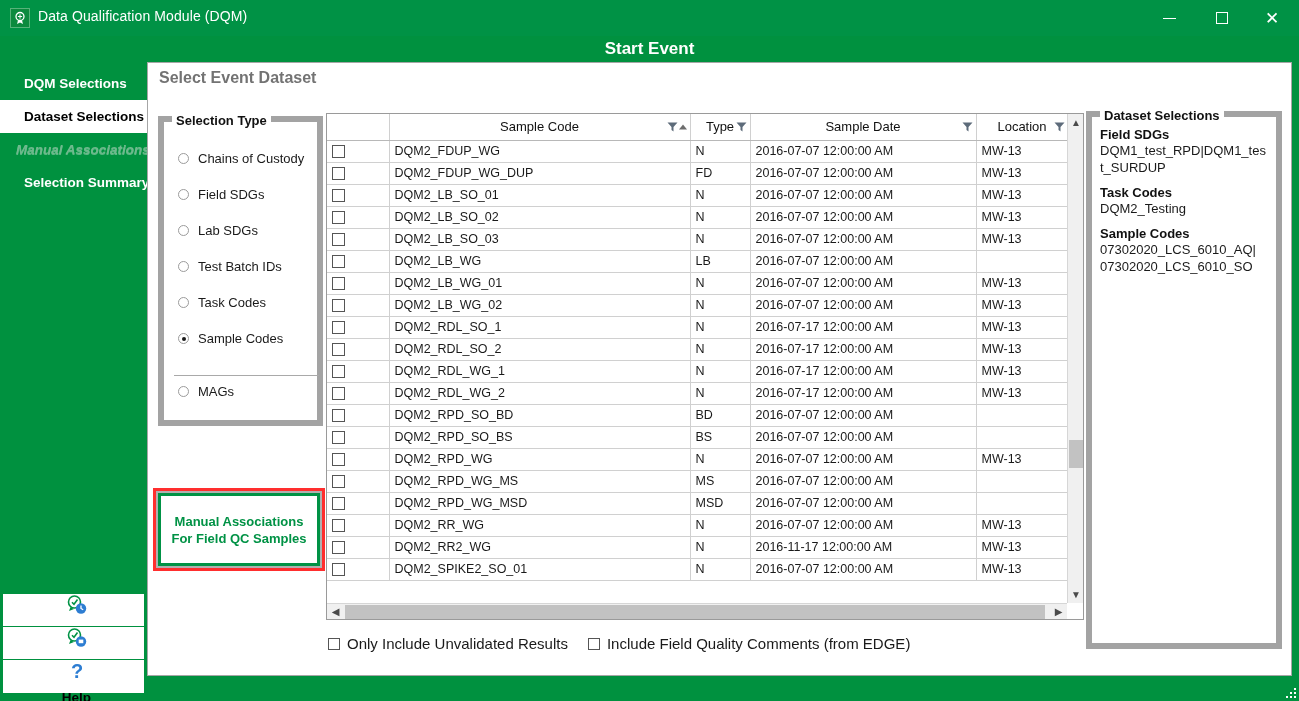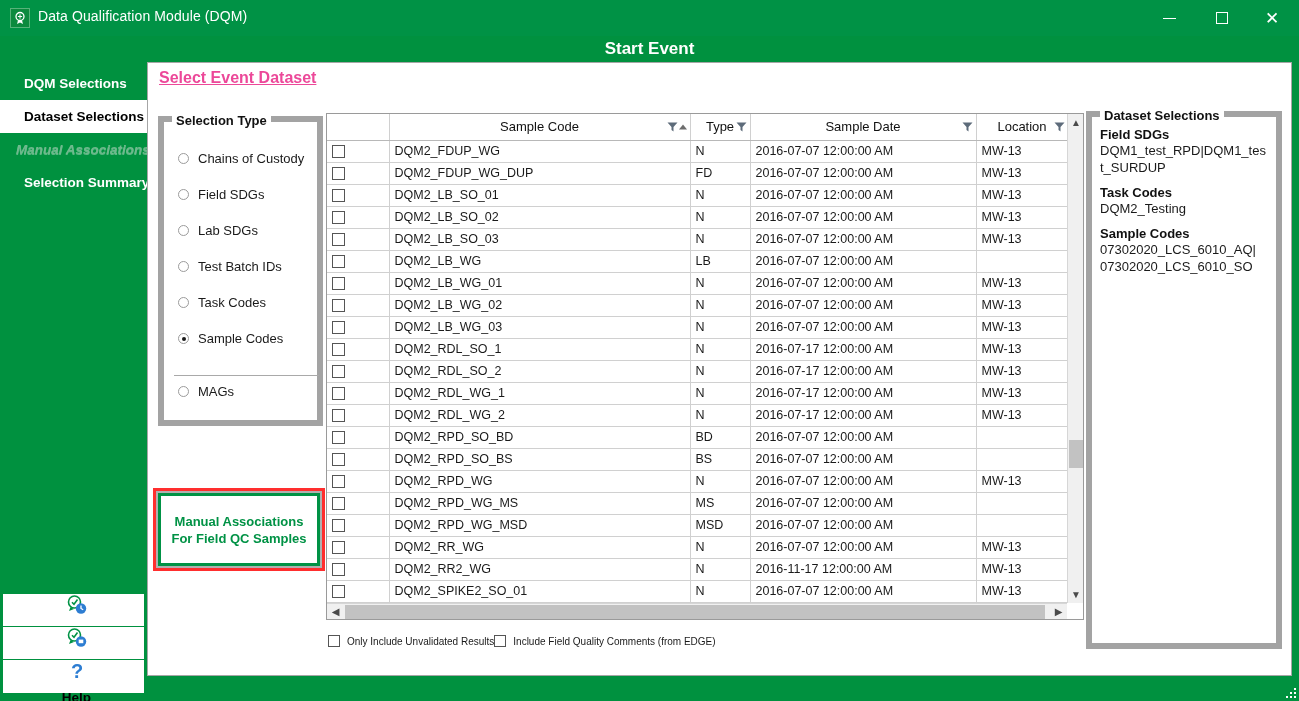--- a/index.html
+++ b/index.html
@@ -93,21 +93,21 @@
 
   
   .content {
     position: absolute; left: 147px; top: 62px;
     width: 1145px; height: 614px;
     background: #ffffff;
     border: 1px solid #a6a6a6;
   }
   .content-title {
     position: absolute; left: 11px; top: 6px;
-    font-size: 16px; font-weight: bold; color: #ec4899; text-decoration: underline;
+    font-size: 16px; font-weight: bold; color: #737373;
   }
 
   
   .groupbox {
     position: absolute; border: 6px solid #a3a3a3; background: #fff;
   }
   .groupbox > .gb-title {
     position: absolute; top: -9px; left: 8px; background: #fff;
     padding: 0 4px; font-size: 13px; font-weight: bold; color: #111;
     white-space: nowrap;
@@ -224,22 +224,22 @@
   .hscroll .arrow-l { left: 0; }
   .hscroll .arrow-r { right: 0; }
   .hscroll .thumb {
     position: absolute; top: 1px; height: 14px; left: 18px; width: 700px;
     background: #c2c2c2;
   }
 
   
   .optrow {
     position: absolute; left: 180px; top: 572px;
-    display: flex; align-items: center; 
-    font-size: 10px; color: #1a1a1a; white-space: nowrap;
+    display: flex; align-items: center; gap: 20px;
+    font-size: 15px; color: #1a1a1a; white-space: nowrap;
   }
   .optitem { display: flex; align-items: center; gap: 7px; }
   .chk {
     width: 12px; height: 12px; border: 1px solid #555; background: #fff;
     flex: 0 0 12px;
   }
 
   
   #dataset-selections {
     left: 938px; top: 48px; width: 196px; height: 538px;
@@ -476,27 +476,20 @@
             </tr>
             <tr>
               <td class="col-check"><span class="cellbox"></span></td>
               <td class="col-code">DQM2_LB_WG_02</td>
               <td class="col-type">N</td>
               <td class="col-date">2016-07-07 12:00:00 AM</td>
               <td class="col-loc">MW-13</td>
             </tr>
             <tr>
               <td class="col-check"><span class="cellbox"></span></td>
-              <td class="col-code">DQM2_LB_WG_03</td>
-              <td class="col-type">N</td>
-              <td class="col-date">2016-07-07 12:00:00 AM</td>
-              <td class="col-loc">MW-13</td>
-            </tr>
-            <tr>
-              <td class="col-check"><span class="cellbox"></span></td>
               <td class="col-code">DQM2_RDL_SO_1</td>
               <td class="col-type">N</td>
               <td class="col-date">2016-07-17 12:00:00 AM</td>
               <td class="col-loc">MW-13</td>
             </tr>
             <tr>
               <td class="col-check"><span class="cellbox"></span></td>
               <td class="col-code">DQM2_RDL_SO_2</td>
               <td class="col-type">N</td>
               <td class="col-date">2016-07-17 12:00:00 AM</td>

